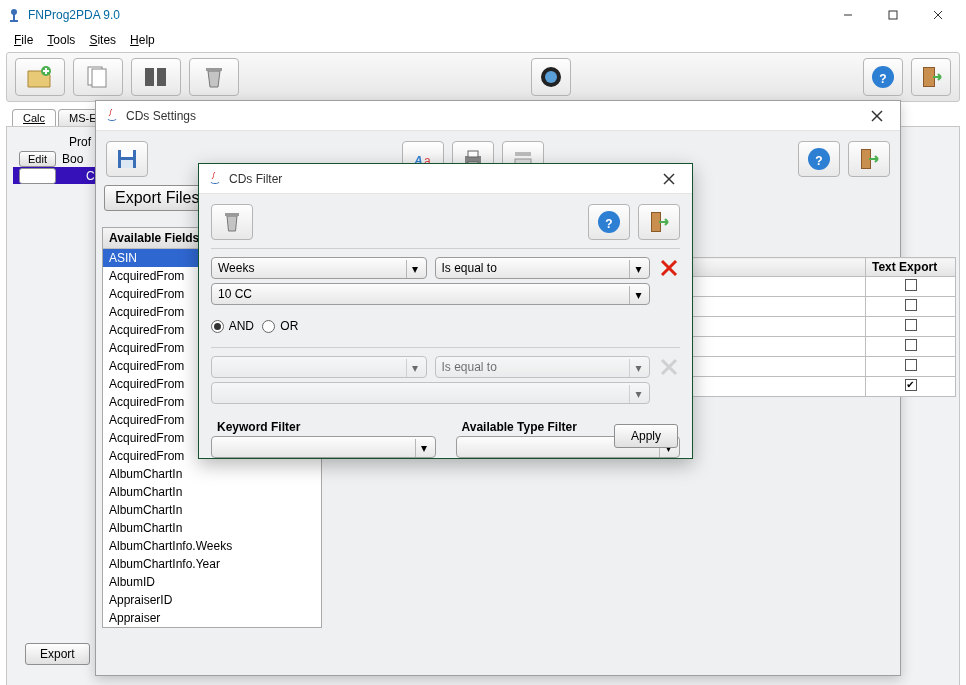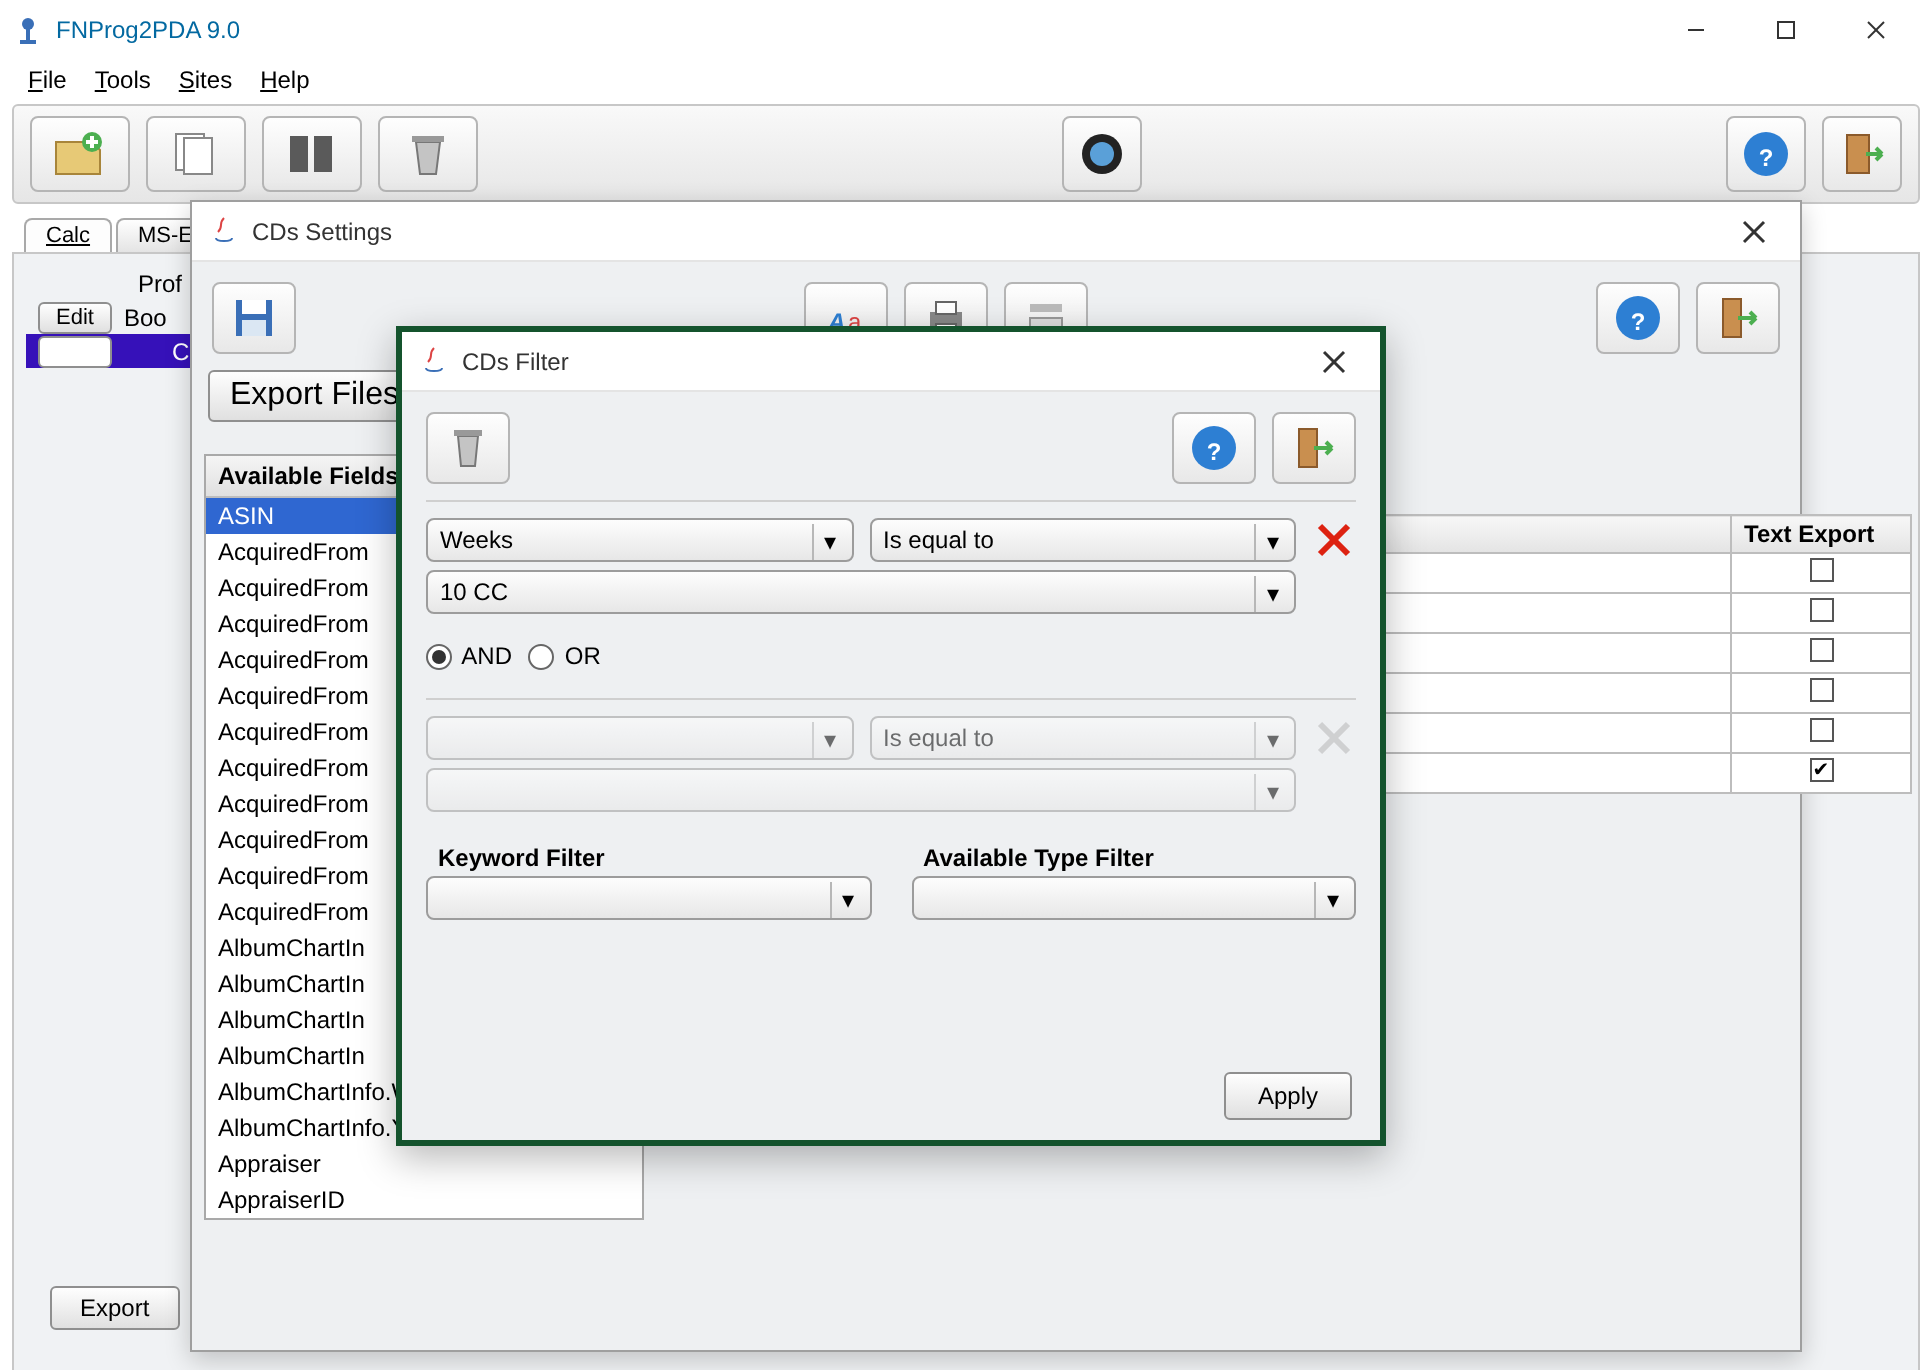--- a/index.html
+++ b/index.html
@@ -41,21 +41,21 @@
 .fields-panel .item.sel{ background:#2f67d1; color:#fff;}
 
 .sort-panel{ position:absolute; left:560px; top:126px; width:300px; }
 .sort-panel table{ width:100%; border-collapse:collapse; background:#fff;}
 .sort-panel th, .sort-panel td{ border:1px solid #bdbdbd; padding:2px 6px; font-size:12px; text-align:left; height:18px;}
 .sort-panel th{ background:linear-gradient(#f7f7f7,#e4e4e4);}
 .sort-panel .chk{ width:12px; height:12px; border:1px solid #555; display:inline-block; margin:0 auto;}
 .sort-panel .chk.on::after{ content:"✔"; font-size:10px; position:relative; top:-3px; left:0px;}
 
 
-.dlg-filter{ position:absolute; left:198px; top:163px; width:495px; height:410px; background:#fff; border:3px solid #14532d; box-shadow:0 6px 18px rgba(0,0,0,0.28); z-index:10;}
+.dlg-filter{ position:absolute; left:198px; top:163px; width:495px; height:296px; background:#fff; border:1px solid #14532d; box-shadow:0 6px 18px rgba(0,0,0,0.28); z-index:10;}
 .dlg-filter .dlg-body{ background:#eef0f2;}
 .filt-toolbar{ height:44px; display:flex; align-items:center; padding:2px 6px; gap:8px;}
 .filt-toolbar .spacer{flex:1;}
 .drop{ border:1px solid #9c9c9c; border-radius:4px; background:linear-gradient(#fdfdfd,#e7e7e7); height:22px; display:flex; align-items:center; padding:0 6px; position:relative; font-size:12px;}
 .drop .arrow{ position:absolute; right:2px; top:2px; width:18px; height:18px; border-left:1px solid #b7b7b7; display:flex; align-items:center; justify-content:center;}
 .remove-x{ width:22px; height:22px; display:flex; align-items:center; justify-content:center;}
 .row-flex{ display:flex; align-items:center; gap:8px; padding:4px 6px;}
 .radio{ width:13px; height:13px; border:1px solid #666; border-radius:50%; display:inline-block; vertical-align:middle; margin-right:2px; background:#fff;}
 .radio.on::after{ content:""; display:block; width:7px; height:7px; background:#333; border-radius:50%; margin:2px;}
 .section-label{ font-weight:bold; font-size:12px; padding:6px 6px 2px 6px;}
@@ -243,22 +243,23 @@
           <div class="item">AcquiredFrom</div>
           <div class="item">AcquiredFrom</div>
           <div class="item">AcquiredFrom</div>
           <div class="item">AcquiredFrom</div>
           <div class="item">AlbumChartIn</div>
           <div class="item">AlbumChartIn</div>
           <div class="item">AlbumChartIn</div>
           <div class="item">AlbumChartIn</div>
           <div class="item">AlbumChartInfo.Weeks</div>
           <div class="item">AlbumChartInfo.Year</div>
+          <div class="item">AlbumID</div>
+          <div class="item">AppraiserID</div>
           <div class="item">Appraiser</div>
-          <div class="item">AppraiserID</div>
         </div>
     </div>
 
     <div class="sort-panel">
       <table>
         <tbody>
             <tr>
               <th>Field</th>
               <th style="width:90px;text-align:left">Text Export</th>
             </tr>

